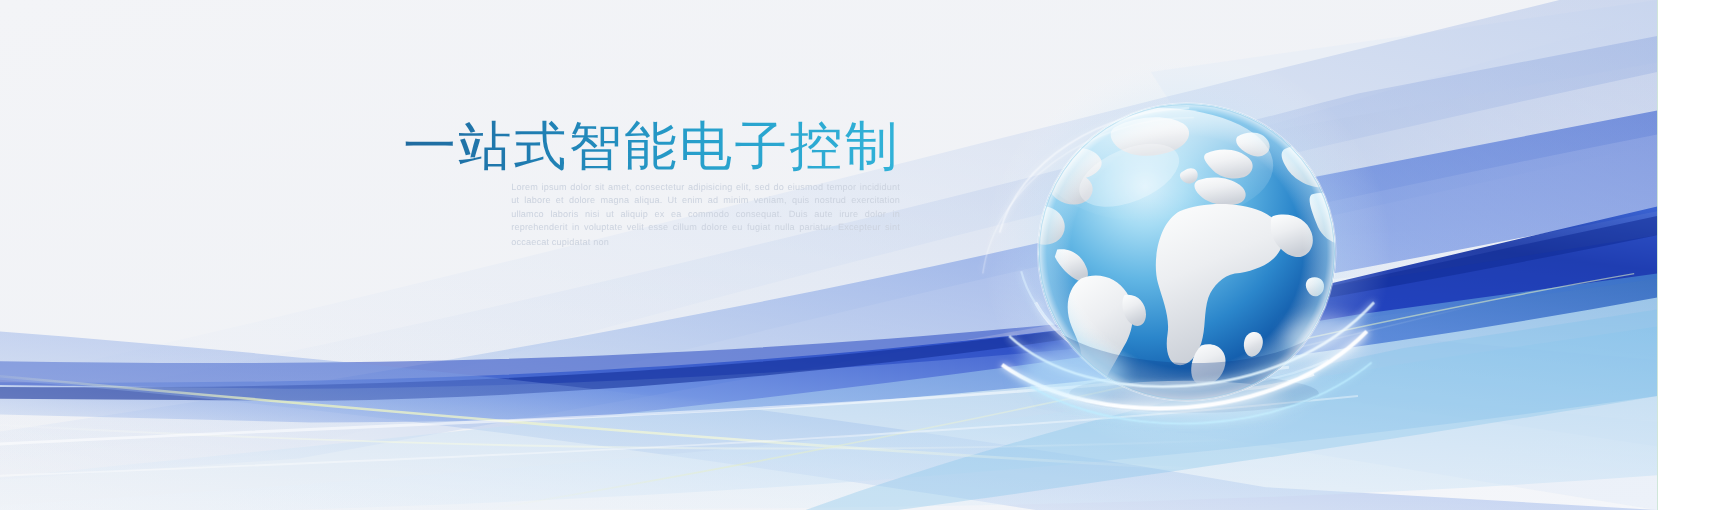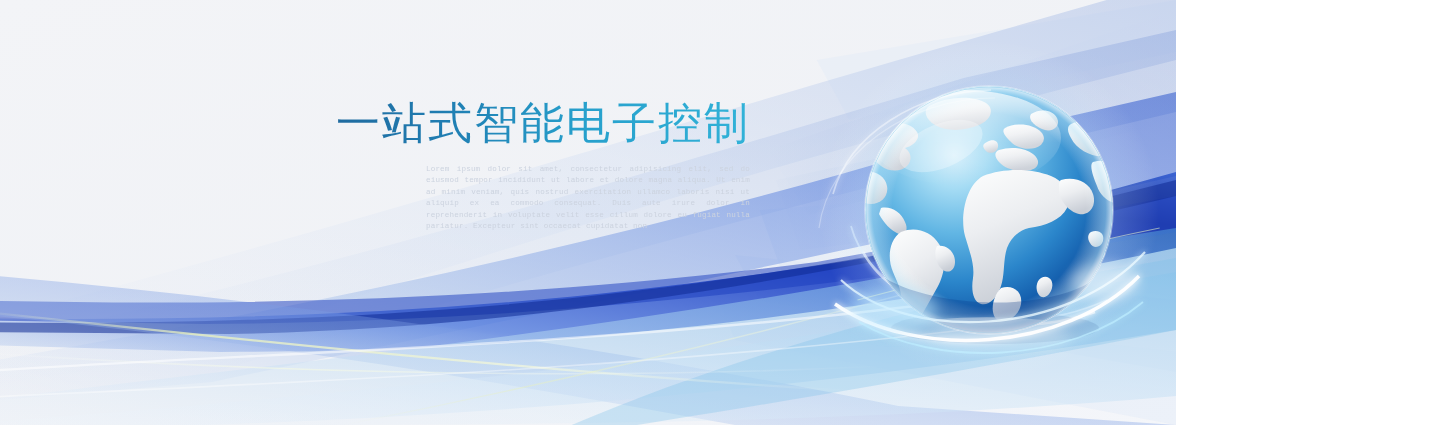--- a/index.html
+++ b/index.html
@@ -3,21 +3,21 @@
 <meta charset="utf-8">
 <title>Banner</title>
 <style>
   html, body {
     margin: 0;
     padding: 0;
     background: #ffffff;
   }
   #banner {
     position: relative;
-    width: 1176px;
+    width: 1381px;
     height: 425px;
     overflow: hidden;
     background: #15803d;
     font-family: "Liberation Sans", "DejaVu Sans", sans-serif;
   }
 
   
   .layer {
     position: absolute;
     inset: 0;
@@ -57,31 +57,30 @@
                  #21466f 0%,
                  #216ca2 38%,
                  #2a9cc9 72%,
                  #33b6dc 100%);
     -webkit-background-clip: text;
     background-clip: text;
     color: transparent;
     -webkit-text-fill-color: transparent;
   }
   #body-copy {
-    margin: 16px 0 0 0;
+    margin: 2px 0 0 0;
     width: 324px;
     margin-left: auto;
     margin-right: 0;
     font-size: 7.6px;
     line-height: 11.4px;
     letter-spacing: .15px;
     color: #ccd3df;
     text-align: justify;
     font-weight: 400;
-    font-family: Liberation Mono, monospace;
   }
 
   
   #globe-wrap {
     position: absolute;
     left: 855px;
     top: 76px;
     width: 268px;
     height: 268px;
     z-index: 30;

